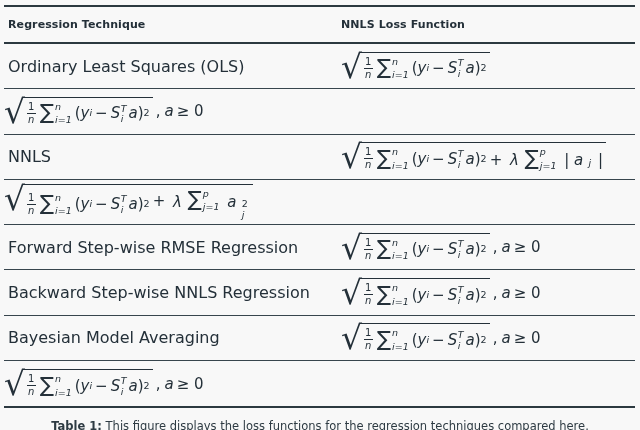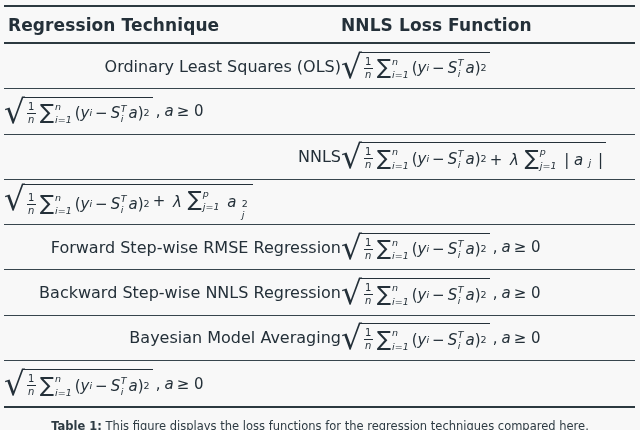--- a/index.html
+++ b/index.html
@@ -16,30 +16,29 @@
     left:4px; right:5px; top:5px;
     border-top:2px solid #2c3940;
     border-bottom:2px solid #2c3940;
   }
   .thead {
     display:flex;
     align-items:center;
     height:37px;
     border-bottom:2px solid #2c3940;
     font-weight:bold;
-    font-size:17px;
+    font-size:11px;
     letter-spacing:0.1px;
   }
   .row {
     display:flex;
     align-items:center;
     height:45.3px;
     border-bottom:1.2px solid #37454d;
     font-size:16px;
-    text-align:right;
   }
   .row:last-child { border-bottom:none; }
   .col1 { flex:0 0 337px; padding-left:4px; }
   .col2 { flex:1 1 auto; display:flex; align-items:center; }
 
   
   .formula { display:inline-flex; align-items:center; font-size:15px; white-space:nowrap; }
   .var { font-style:italic; }
   .sqrt { display:inline-flex; align-items:flex-start; }
   .rad { font-size:33px; line-height:0.86; font-weight:400; margin-right:-3.5px; transform:translateY(0.5px); }

